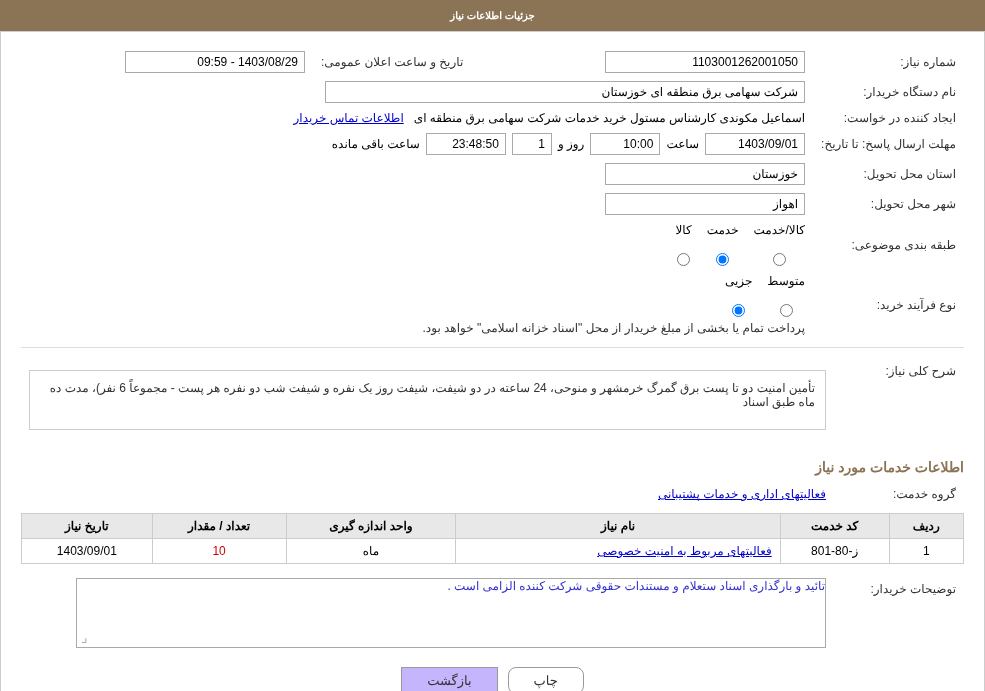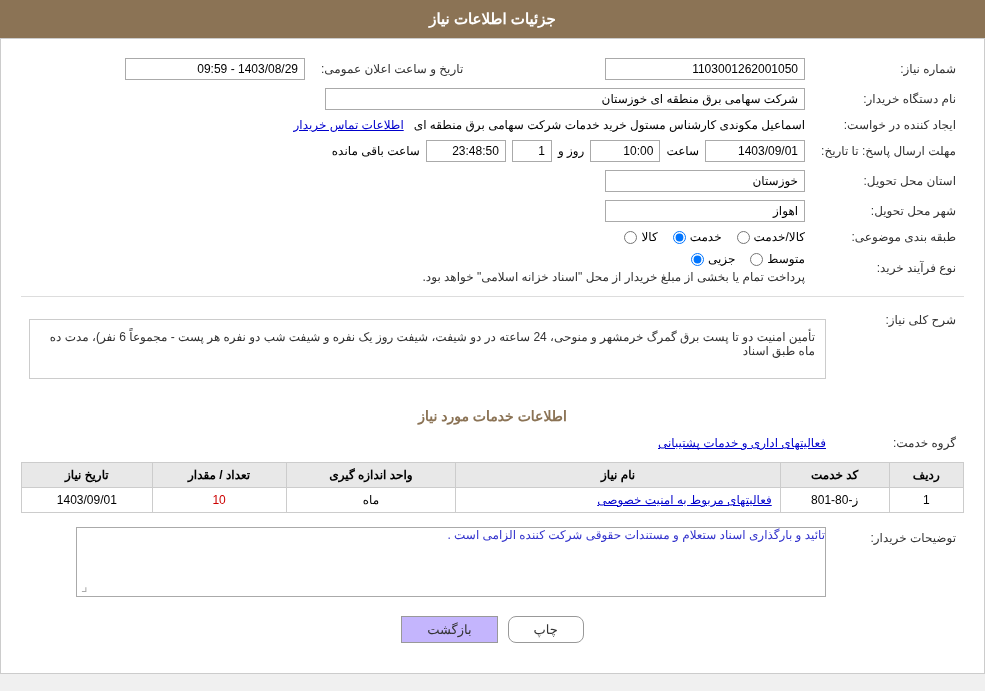--- a/index.html
+++ b/index.html
@@ -12,33 +12,33 @@
     .container {
       width: 985px;
       margin: 0 auto;
       background: #fff;
     }
     .header {
       background: #8B7355;
       color: #fff;
       text-align: center;
       padding: 10px 15px;
-      font-size: 15px;
+      font-size: 10px;
       font-weight: bold;
     }
     .content {
       padding: 15px 20px;
       border: 1px solid #ccc;
     }
     .section-title {
       color: #8B7355;
       font-size: 14px;
       font-weight: bold;
       margin: 15px 0 8px 0;
-      text-align: center;
+      text-align: right;
     }
     .info-grid {
       width: 100%;
       border-collapse: collapse;
     }
     .info-grid td {
       padding: 4px 8px;
       vertical-align: middle;
       font-size: 12px;
     }
@@ -68,21 +68,22 @@
     }
     .radio-group {
       display: flex;
       gap: 15px;
       align-items: center;
       direction: rtl;
     }
     .radio-item {
       display: flex;
       align-items: center;
-      gap: 4px;
+      gap: 16px;
+      flex-direction: column;
     }
     .procedure-note {
       font-size: 12px;
       color: #333;
       text-align: right;
     }
     .services-table {
       width: 100%;
       border-collapse: collapse;
       margin-top: 8px;

